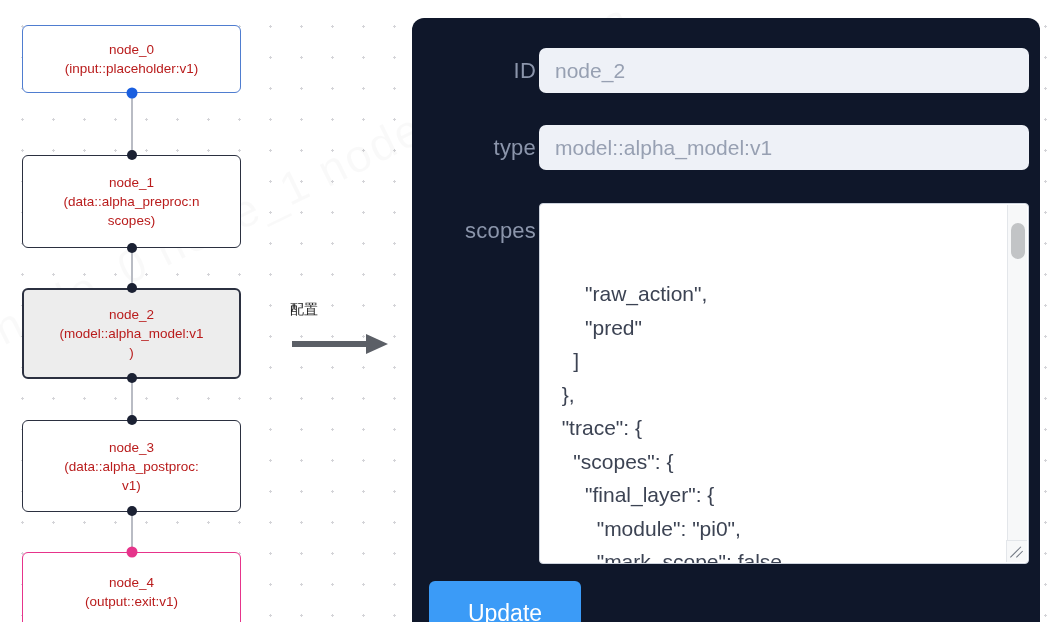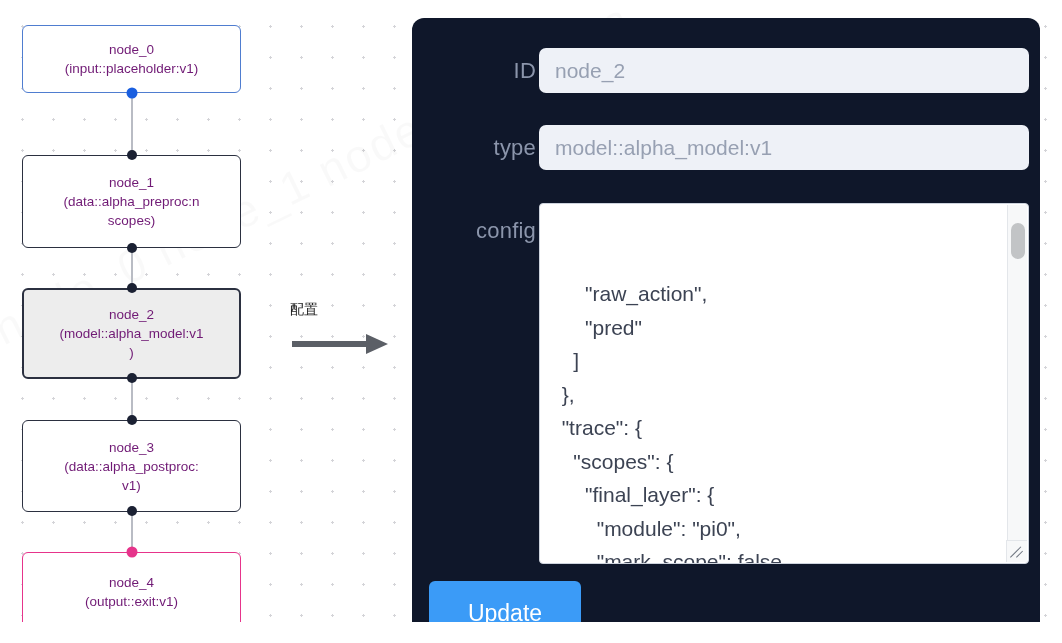--- a/index.html
+++ b/index.html
@@ -52,21 +52,21 @@
   .node {
     position: absolute;
     box-sizing: border-box;
     display: flex;
     flex-direction: column;
     align-items: center;
     justify-content: center;
     text-align: center;
     border-radius: 6px;
     background: #ffffff;
-    color: #701a75;
+    color: #b91c1c;
     font-size: 13.5px;
     line-height: 19px;
     padding: 4px 8px;
     word-break: break-all;
   }
   .node .nline { display: block; }
 
   .node.style-input   { border: 1.6px solid #4f7dd0; }
   .node.style-plain   { border: 1.6px solid #2b3040; }
   .node.style-selected{ border: 2.4px solid #2b3040; background: #ededed; }
@@ -331,21 +331,21 @@
       <span class="field-label" style="width:110px;">ID</span>
       <input class="text-input" type="text" style="margin-left: 3px; width: 490px; height: 45px;" value="node_2">
     </div>
 
     <div class="field-row" style="left:14px; top:107px;">
       <span class="field-label" style="width:110px;">type</span>
       <input class="text-input" type="text" style="margin-left: 3px; width: 490px; height: 45px;" value="model::alpha_model:v1">
     </div>
 
     <div id="config-row">
-      <span id="config-label" class="field-label">config</span>
+      <span id="config-label" class="field-label">scopes</span>
 
       <div id="config-textarea">
         <pre id="config-code">      "raw_action",
       "pred"
     ]
   },
   "trace": {
     "scopes": {
       "final_layer": {
         "module": "pi0",

